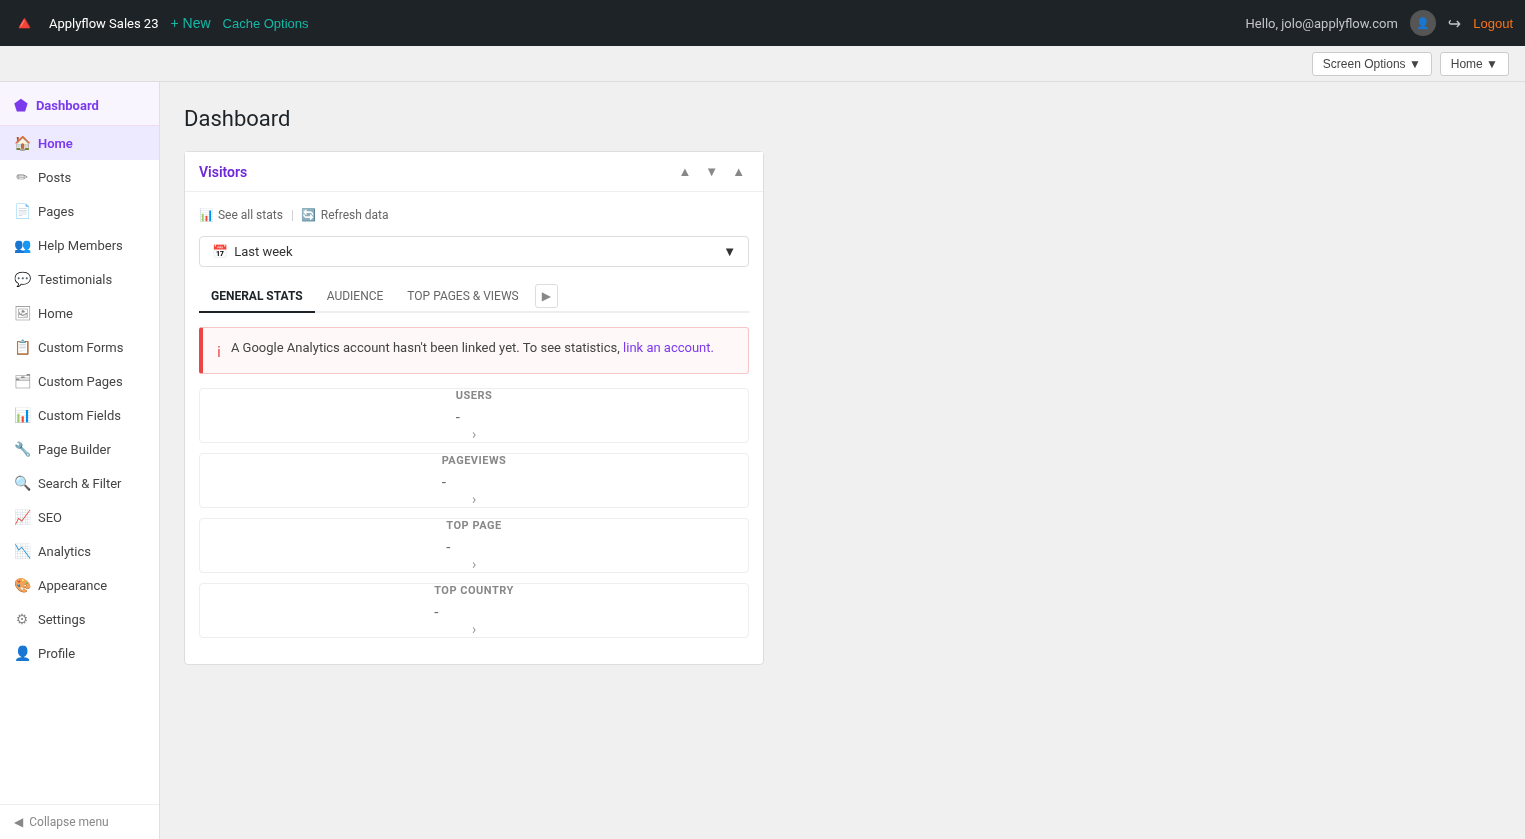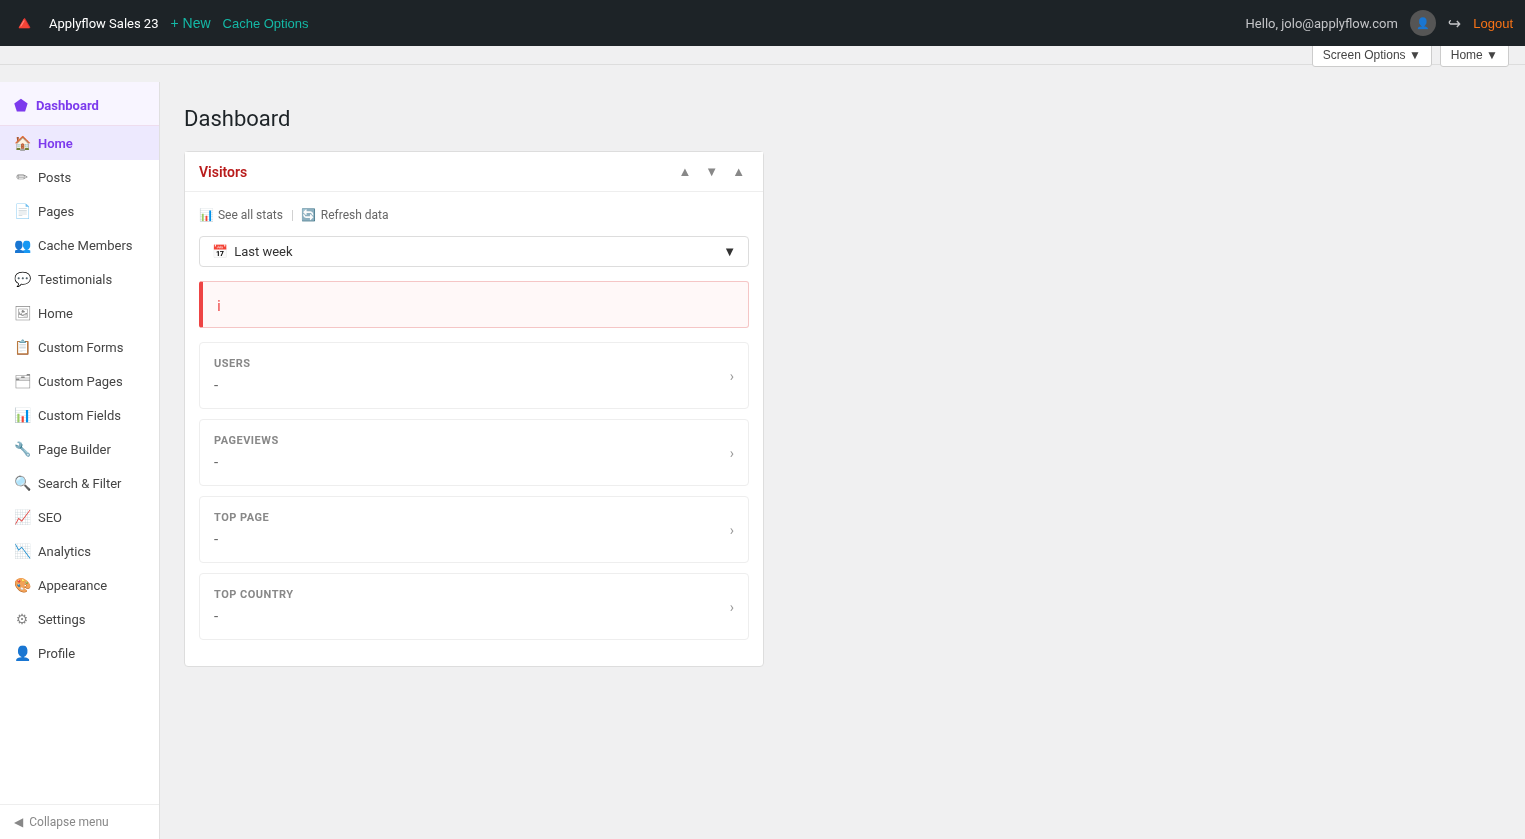--- a/index.html
+++ b/index.html
@@ -8,21 +8,21 @@
     
     #admin-bar {
       position: fixed; top: 0; left: 0; right: 0; height: 46px;
       background: #1d2327; color: #fff; display: flex; align-items: center;
       padding: 0 12px; z-index: 100; gap: 12px;
     }
     #admin-bar .right { margin-left: auto; display: flex; align-items: center; gap: 12px; }
 
     
     #top-bar {
-      position: fixed; top: 46px; left: 0; right: 0; height: 19px;
+      position: fixed; top: 46px; left: 0; right: 0; height: 36px;
       background: #f0f0f1; display: flex; align-items: center; justify-content: flex-end;
       padding: 0 16px; gap: 8px; z-index: 99;
       border-bottom: 1px solid #ddd;
     }
     .top-bar-btn {
       background: #fff; border: 1px solid #ccc; border-radius: 3px;
       padding: 4px 10px; font-size: 12px; cursor: pointer; color: #444;
       display: flex; align-items: center; gap: 4px;
     }
 
@@ -66,21 +66,21 @@
     
     .widget {
       background: #fff; border: 1px solid #ddd; border-radius: 4px;
       max-width: 580px;
     }
     .widget-header {
       display: flex; align-items: center; justify-content: space-between;
       padding: 10px 14px; border-bottom: 1px solid #eee;
       background: #fff;
     }
-    .widget-title { font-size: 14px; font-weight: 600; color: #b91c1c; }
+    .widget-title { font-size: 14px; font-weight: 600; color: #6d28d9; }
     .widget-controls { display: flex; gap: 6px; align-items: center; }
     .widget-ctrl-btn {
       background: none; border: none; cursor: pointer; color: #888; font-size: 13px; padding: 2px 4px;
     }
 
     .widget-body { padding: 16px 14px; }
 
     
     .stats-links { display: flex; align-items: center; gap: 8px; margin-bottom: 14px; font-size: 12px; }
     .stats-link { color: #666; cursor: pointer; display: flex; align-items: center; gap: 4px; }
@@ -108,23 +108,24 @@
       display: flex; align-items: flex-start; gap: 10px;
       background: #fff8f8; border: 1px solid #f5c6c6; border-left: 4px solid #e44;
       border-radius: 3px; padding: 12px 14px; font-size: 13px; color: #444;
       margin-bottom: 14px;
     }
     .alert-icon { color: #e44; font-size: 15px; margin-top: 1px; flex-shrink: 0; }
     .alert a { color: #7c3aed; text-decoration: none; }
 
     
     .stat-box {
-      border: 1px solid #eee; border-radius: 4px; padding: 14px;
+      border: 1px solid #eee; border-radius: 4px; 
       margin-bottom: 10px; display: flex; align-items: center; justify-content: space-between;
       cursor: pointer;
+      flex-direction: column;
     }
     .stat-box-info .stat-label { font-size: 11px; font-weight: 700; color: #888; letter-spacing: 0.5px; text-transform: uppercase; margin-bottom: 6px; }
     .stat-box-info .stat-value { font-size: 15px; color: #666; }
     .stat-box-arrow { color: #999; font-size: 14px; }
   </style>
 </head>
 <body>
 
 <div id="admin-bar">
   <div style="font-size:20px;">🔺</div>
@@ -160,21 +161,21 @@
     <div class="sidebar-item">
       <span class="si-icon">✏</span>
       <span>Posts</span>
     </div>
     <div class="sidebar-item">
       <span class="si-icon">📄</span>
       <span>Pages</span>
     </div>
     <div class="sidebar-item">
       <span class="si-icon">👥</span>
-      <span>Cache Members</span>
+      <span>Help Members</span>
     </div>
     <div class="sidebar-item">
       <span class="si-icon">💬</span>
       <span>Testimonials</span>
     </div>
     <div class="sidebar-item">
       <span class="si-icon">🖼</span>
       <span>Home</span>
     </div>
     <div class="sidebar-item">
@@ -252,23 +253,39 @@
         </div>
 
         <div class="date-selector">
           <div class="date-selector-left">
             <span>📅</span>
             <span>Last week</span>
           </div>
           <span>▼</span>
         </div>
 
+        <div class="tabs">
+          <div class="tab active">
+            <span>GENERAL STATS</span>
+          </div>
+          <div class="tab">
+            <span>AUDIENCE</span>
+          </div>
+          <div class="tab">
+            <span>TOP PAGES &amp; VIEWS</span>
+          </div>
+          <button class="tab-more">▶</button>
+        </div>
 
         <div class="alert">
           <span class="alert-icon">ℹ</span>
+          <span>
+            <span>A Google Analytics account hasn't been linked yet. To see statistics,</span>
+            <a> <span>link an account.</span></a>
+          </span>
         </div>
 
         <div class="stat-box">
           <div class="stat-box-info">
             <div class="stat-label">USERS</div>
             <div class="stat-value">-</div>
           </div>
           <span class="stat-box-arrow">›</span>
         </div>
 

